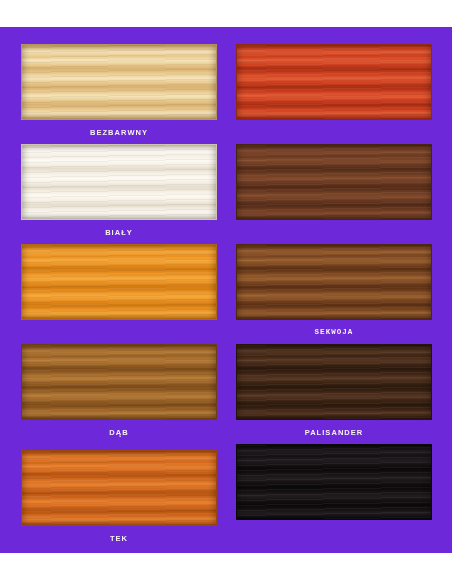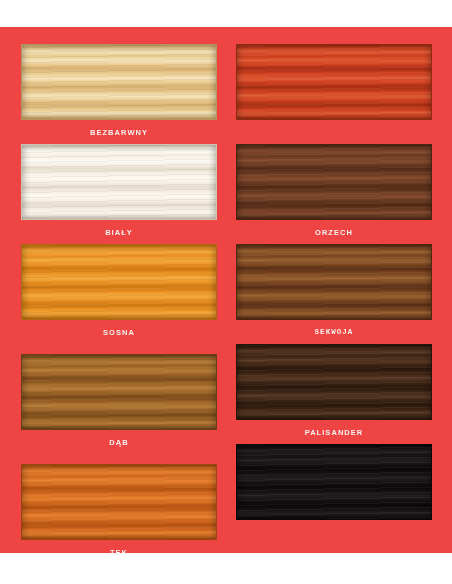--- a/index.html
+++ b/index.html
@@ -69,21 +69,21 @@
     font-weight: bold;
     margin-top: 7px;
     line-height: 11px;
     text-transform: uppercase;
     white-space: nowrap;
   }
 </style>
 </head>
 <body style="background: rgb(255, 255, 255);">
 
-<div id="palette-board" style="background: #ef4444;">
+<div id="palette-board" style="background: #6d28d9;">
   <div class="grid">
       <div class="swatch-cell col-0" style="top: 17px;">
         <div class="swatch" style="background: rgb(232, 201, 140); border: 1px solid rgb(184, 148, 90); box-sizing: border-box;">
           <div class="grain" style="background: linear-gradient(rgb(216, 176, 112) 0%, rgb(232, 201, 140) 4%, rgb(246, 228, 187) 9%, rgb(232, 201, 140) 15%, rgb(246, 228, 187) 21%, rgb(232, 201, 140) 27%, rgb(216, 176, 112) 32%, rgb(232, 201, 140) 38%, rgb(246, 228, 187) 45%, rgb(232, 201, 140) 51%, rgb(216, 176, 112) 57%, rgb(232, 201, 140) 63%, rgb(246, 228, 187) 69%, rgb(232, 201, 140) 75%, rgb(216, 176, 112) 81%, rgb(232, 201, 140) 87%, rgb(246, 228, 187) 92%, rgb(232, 201, 140) 97%, rgb(216, 176, 112) 100%);"></div>
           <div class="grain-fine" style="background: repeating-linear-gradient(179deg, rgba(255, 255, 255, 0.1) 0px, rgba(255, 255, 255, 0.1) 1px, rgba(0, 0, 0, 0) 1px, rgba(0, 0, 0, 0) 2px, rgba(0, 0, 0, 0.1) 2px, rgba(0, 0, 0, 0.1) 3px, rgba(0, 0, 0, 0) 3px, rgba(0, 0, 0, 0) 5px);"></div>
           <div class="vign"></div>
         </div>
         <div class="caption" style="color: rgb(246, 242, 238);">BEZBARWNY</div>
       </div>
       <div class="swatch-cell col-1" style="top: 17px;">
@@ -100,55 +100,53 @@
           <div class="vign"></div>
         </div>
         <div class="caption" style="color: rgb(246, 242, 238);">BIAŁY</div>
       </div>
       <div class="swatch-cell col-1" style="top: 117px;">
         <div class="swatch" style="background: rgb(107, 58, 34); border: 1px solid rgb(70, 36, 15); box-sizing: border-box;">
           <div class="grain" style="background: linear-gradient(rgb(82, 42, 22) 0%, rgb(107, 58, 34) 4%, rgb(131, 74, 44) 9%, rgb(107, 58, 34) 15%, rgb(131, 74, 44) 21%, rgb(107, 58, 34) 27%, rgb(82, 42, 22) 32%, rgb(107, 58, 34) 38%, rgb(131, 74, 44) 45%, rgb(107, 58, 34) 51%, rgb(82, 42, 22) 57%, rgb(107, 58, 34) 63%, rgb(131, 74, 44) 69%, rgb(107, 58, 34) 75%, rgb(82, 42, 22) 81%, rgb(107, 58, 34) 87%, rgb(131, 74, 44) 92%, rgb(107, 58, 34) 97%, rgb(82, 42, 22) 100%);"></div>
           <div class="grain-fine" style="background: repeating-linear-gradient(179deg, rgba(255, 255, 255, 0.1) 0px, rgba(255, 255, 255, 0.1) 1px, rgba(0, 0, 0, 0) 1px, rgba(0, 0, 0, 0) 2px, rgba(0, 0, 0, 0.1) 2px, rgba(0, 0, 0, 0.1) 3px, rgba(0, 0, 0, 0) 3px, rgba(0, 0, 0, 0) 5px);"></div>
           <div class="vign"></div>
         </div>
-        <div class="caption" style="color: rgb(246, 242, 238);">ORZECH</div>
       </div>
       <div class="swatch-cell col-0" style="top: 217px;">
         <div class="swatch" style="background: rgb(234, 144, 32); border: 1px solid rgb(176, 104, 16); box-sizing: border-box;">
           <div class="grain" style="background: linear-gradient(rgb(207, 122, 18) 0%, rgb(234, 144, 32) 4%, rgb(245, 169, 60) 9%, rgb(234, 144, 32) 15%, rgb(245, 169, 60) 21%, rgb(234, 144, 32) 27%, rgb(207, 122, 18) 32%, rgb(234, 144, 32) 38%, rgb(245, 169, 60) 45%, rgb(234, 144, 32) 51%, rgb(207, 122, 18) 57%, rgb(234, 144, 32) 63%, rgb(245, 169, 60) 69%, rgb(234, 144, 32) 75%, rgb(207, 122, 18) 81%, rgb(234, 144, 32) 87%, rgb(245, 169, 60) 92%, rgb(234, 144, 32) 97%, rgb(207, 122, 18) 100%);"></div>
           <div class="grain-fine" style="background: repeating-linear-gradient(179deg, rgba(255, 255, 255, 0.1) 0px, rgba(255, 255, 255, 0.1) 1px, rgba(0, 0, 0, 0) 1px, rgba(0, 0, 0, 0) 2px, rgba(0, 0, 0, 0.1) 2px, rgba(0, 0, 0, 0.1) 3px, rgba(0, 0, 0, 0) 3px, rgba(0, 0, 0, 0) 5px);"></div>
           <div class="vign"></div>
         </div>
-        <div class="caption" style="color: rgb(246, 242, 238);">SOSNA</div>
       </div>
       <div class="swatch-cell col-1" style="top: 217px; font-family: Liberation Mono, monospace;">
         <div class="swatch" style="background: rgb(122, 69, 32); border: 1px solid rgb(77, 40, 15); box-sizing: border-box;">
           <div class="grain" style="background: linear-gradient(rgb(90, 47, 20) 0%, rgb(122, 69, 32) 4%, rgb(153, 96, 47) 9%, rgb(122, 69, 32) 15%, rgb(153, 96, 47) 21%, rgb(122, 69, 32) 27%, rgb(90, 47, 20) 32%, rgb(122, 69, 32) 38%, rgb(153, 96, 47) 45%, rgb(122, 69, 32) 51%, rgb(90, 47, 20) 57%, rgb(122, 69, 32) 63%, rgb(153, 96, 47) 69%, rgb(122, 69, 32) 75%, rgb(90, 47, 20) 81%, rgb(122, 69, 32) 87%, rgb(153, 96, 47) 92%, rgb(122, 69, 32) 97%, rgb(90, 47, 20) 100%);"></div>
           <div class="grain-fine" style="background: repeating-linear-gradient(179deg, rgba(255, 255, 255, 0.1) 0px, rgba(255, 255, 255, 0.1) 1px, rgba(0, 0, 0, 0) 1px, rgba(0, 0, 0, 0) 2px, rgba(0, 0, 0, 0.1) 2px, rgba(0, 0, 0, 0.1) 3px, rgba(0, 0, 0, 0) 3px, rgba(0, 0, 0, 0) 5px);"></div>
           <div class="vign"></div>
         </div>
         <div class="caption" style="color: rgb(246, 242, 238);">SEKWOJA</div>
       </div>
-      <div class="swatch-cell col-0" style="top: 327px;">
+      <div class="swatch-cell col-0" style="top: 317px;">
         <div class="swatch" style="background: rgb(154, 98, 38); border: 1px solid rgb(106, 63, 20); box-sizing: border-box;">
           <div class="grain" style="background: linear-gradient(rgb(124, 74, 25) 0%, rgb(154, 98, 38) 4%, rgb(182, 124, 56) 9%, rgb(154, 98, 38) 15%, rgb(182, 124, 56) 21%, rgb(154, 98, 38) 27%, rgb(124, 74, 25) 32%, rgb(154, 98, 38) 38%, rgb(182, 124, 56) 45%, rgb(154, 98, 38) 51%, rgb(124, 74, 25) 57%, rgb(154, 98, 38) 63%, rgb(182, 124, 56) 69%, rgb(154, 98, 38) 75%, rgb(124, 74, 25) 81%, rgb(154, 98, 38) 87%, rgb(182, 124, 56) 92%, rgb(154, 98, 38) 97%, rgb(124, 74, 25) 100%);"></div>
           <div class="grain-fine" style="background: repeating-linear-gradient(179deg, rgba(255, 255, 255, 0.1) 0px, rgba(255, 255, 255, 0.1) 1px, rgba(0, 0, 0, 0) 1px, rgba(0, 0, 0, 0) 2px, rgba(0, 0, 0, 0.1) 2px, rgba(0, 0, 0, 0.1) 3px, rgba(0, 0, 0, 0) 3px, rgba(0, 0, 0, 0) 5px);"></div>
           <div class="vign"></div>
         </div>
         <div class="caption" style="color: rgb(246, 242, 238);">DĄB</div>
       </div>
       <div class="swatch-cell col-1" style="top: 317px;">
         <div class="swatch" style="background: rgb(61, 36, 20); border: 1px solid rgb(36, 20, 10); box-sizing: border-box;">
           <div class="grain" style="background: linear-gradient(rgb(42, 24, 12) 0%, rgb(61, 36, 20) 4%, rgb(87, 55, 35) 9%, rgb(61, 36, 20) 15%, rgb(87, 55, 35) 21%, rgb(61, 36, 20) 27%, rgb(42, 24, 12) 32%, rgb(61, 36, 20) 38%, rgb(87, 55, 35) 45%, rgb(61, 36, 20) 51%, rgb(42, 24, 12) 57%, rgb(61, 36, 20) 63%, rgb(87, 55, 35) 69%, rgb(61, 36, 20) 75%, rgb(42, 24, 12) 81%, rgb(61, 36, 20) 87%, rgb(87, 55, 35) 92%, rgb(61, 36, 20) 97%, rgb(42, 24, 12) 100%);"></div>
           <div class="grain-fine" style="background: repeating-linear-gradient(179deg, rgba(255, 255, 255, 0.1) 0px, rgba(255, 255, 255, 0.1) 1px, rgba(0, 0, 0, 0) 1px, rgba(0, 0, 0, 0) 2px, rgba(0, 0, 0, 0.1) 2px, rgba(0, 0, 0, 0.1) 3px, rgba(0, 0, 0, 0) 3px, rgba(0, 0, 0, 0) 5px);"></div>
           <div class="vign"></div>
         </div>
         <div class="caption" style="color: rgb(246, 242, 238); text-align: center;">PALISANDER</div>
       </div>
-      <div class="swatch-cell col-0" style="top: 437px;">
+      <div class="swatch-cell col-0" style="top: 423px;">
         <div class="swatch" style="background: rgb(210, 105, 30); border: 1px solid rgb(153, 71, 13); box-sizing: border-box;">
           <div class="grain" style="background: linear-gradient(rgb(180, 82, 15) 0%, rgb(210, 105, 30) 4%, rgb(232, 128, 47) 9%, rgb(210, 105, 30) 15%, rgb(232, 128, 47) 21%, rgb(210, 105, 30) 27%, rgb(180, 82, 15) 32%, rgb(210, 105, 30) 38%, rgb(232, 128, 47) 45%, rgb(210, 105, 30) 51%, rgb(180, 82, 15) 57%, rgb(210, 105, 30) 63%, rgb(232, 128, 47) 69%, rgb(210, 105, 30) 75%, rgb(180, 82, 15) 81%, rgb(210, 105, 30) 87%, rgb(232, 128, 47) 92%, rgb(210, 105, 30) 97%, rgb(180, 82, 15) 100%);"></div>
           <div class="grain-fine" style="background: repeating-linear-gradient(179deg, rgba(255, 255, 255, 0.1) 0px, rgba(255, 255, 255, 0.1) 1px, rgba(0, 0, 0, 0) 1px, rgba(0, 0, 0, 0) 2px, rgba(0, 0, 0, 0.1) 2px, rgba(0, 0, 0, 0.1) 3px, rgba(0, 0, 0, 0) 3px, rgba(0, 0, 0, 0) 5px);"></div>
           <div class="vign"></div>
         </div>
         <div class="caption" style="color: rgb(246, 242, 238);">TEK</div>
       </div>
       <div class="swatch-cell col-1" style="top: 417px;">
         <div class="swatch" style="background: rgb(21, 17, 19); border: 1px solid rgb(11, 8, 9); box-sizing: border-box;">
           <div class="grain" style="background: linear-gradient(rgb(10, 8, 9) 0%, rgb(21, 17, 19) 4%, rgb(34, 29, 32) 9%, rgb(21, 17, 19) 15%, rgb(34, 29, 32) 21%, rgb(21, 17, 19) 27%, rgb(10, 8, 9) 32%, rgb(21, 17, 19) 38%, rgb(34, 29, 32) 45%, rgb(21, 17, 19) 51%, rgb(10, 8, 9) 57%, rgb(21, 17, 19) 63%, rgb(34, 29, 32) 69%, rgb(21, 17, 19) 75%, rgb(10, 8, 9) 81%, rgb(21, 17, 19) 87%, rgb(34, 29, 32) 92%, rgb(21, 17, 19) 97%, rgb(10, 8, 9) 100%);"></div>

